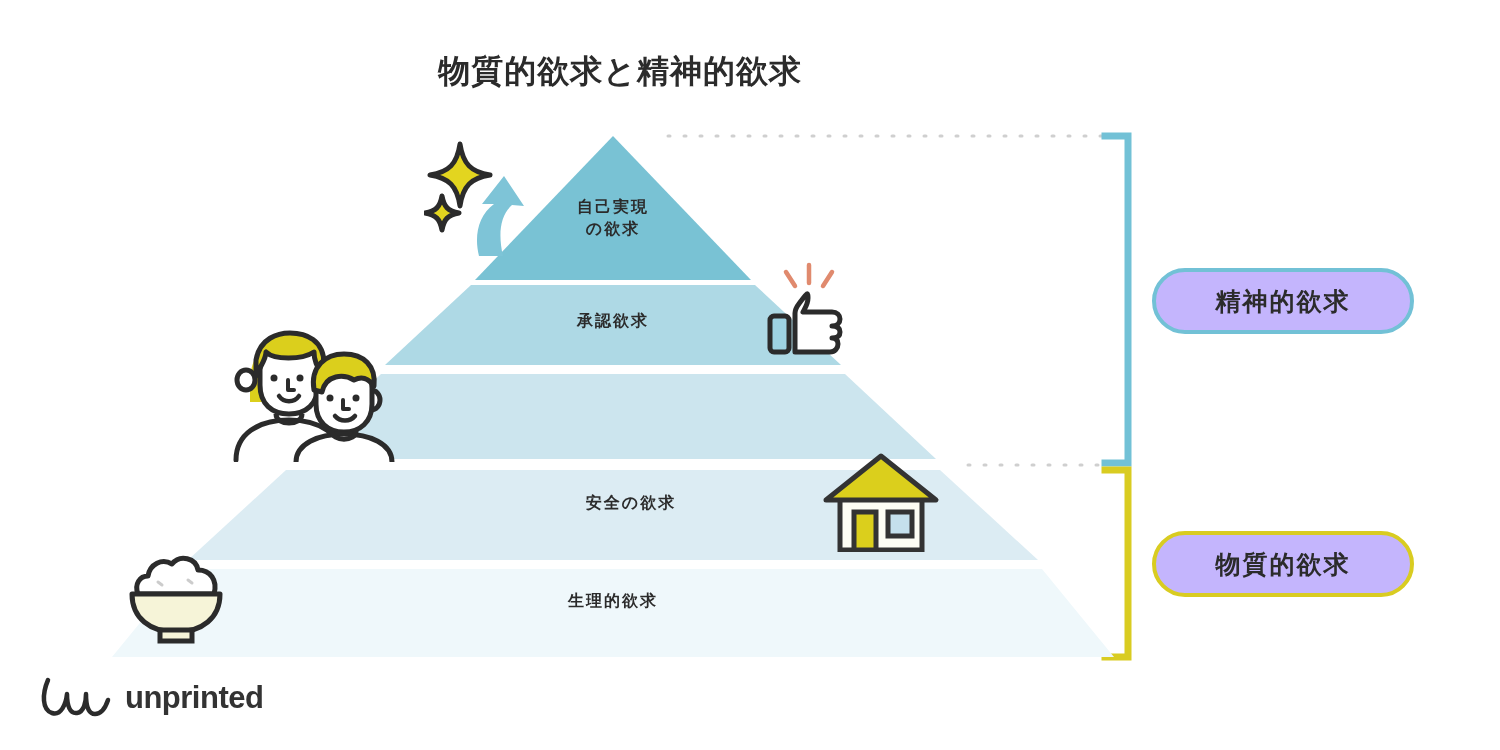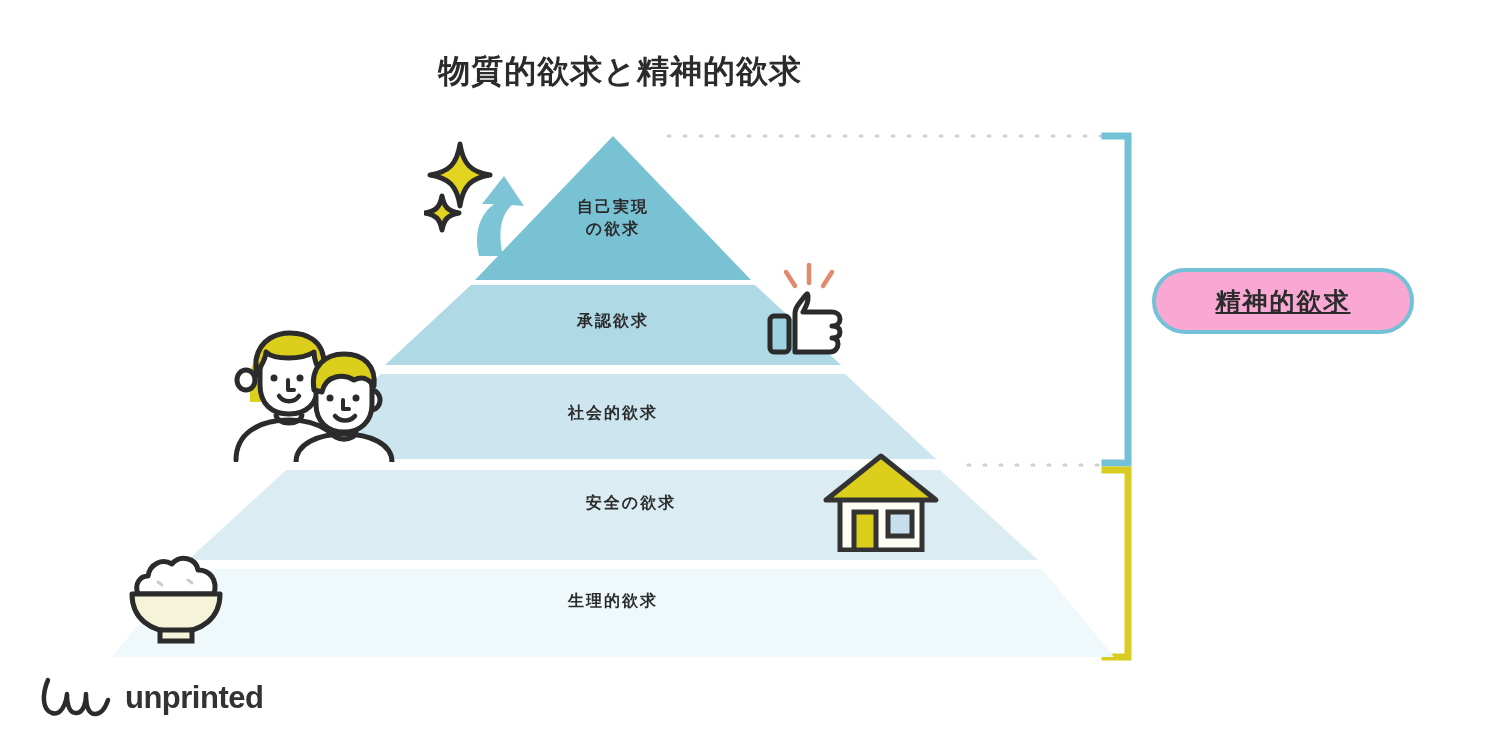--- a/index.html
+++ b/index.html
@@ -39,27 +39,26 @@
 
   
   #brackets { position: absolute; left: 0; top: 0; width: 1500px; height: 750px; }
 
   
   .pill {
     position: absolute;
     display: flex;
     align-items: center;
     justify-content: center;
-    background: #f9a8d4;
+    background: #c4b5fd;
     border-radius: 40px;
     font-size: 25px;
     font-weight: bold;
     color: #2b2b2b;
     letter-spacing: 2px;
-    text-decoration: underline;
   }
   #pill-spiritual {
     left: 1152px; top: 268px;
     width: 262px; height: 66px;
     border: 4px solid #72c1d6;
   }
   #pill-material {
     left: 1152px; top: 531px;
     width: 262px; height: 66px;
     border: 4px solid #d9cc21;
@@ -117,30 +116,32 @@
     <polygon points="286,470 940,470 1038,560 188,560" fill="#dcecf3"></polygon>
 
     <polygon points="184,569 1042,569 1114,657 112,657" fill="#eff8fb"></polygon>
   </svg>
 
   <div class="tier-label" style="left:433px; top:196px; width:360px;">自己実現
 の欲求</div>
 
   <div class="tier-label" style="left:433px; top:310px; width:360px;">承認欲求</div>
 
-  <div class="tier-label" style="left:433px; top:402px; width:360px;">社会的欲求</div>
 
   <div class="tier-label" style="left:451px; top:492px; width:360px;">安全の欲求</div>
 
   <div class="tier-label" style="left:433px; top:590px; width:360px;">生理的欲求</div>
 
   <div class="pill" id="pill-spiritual">
     <span>精神的欲求</span>
   </div>
 
+  <div class="pill" id="pill-material">
+    <span>物質的欲求</span>
+  </div>
 
   <svg class="icon" id="icon-sparkle-arrow" viewBox="0 0 110 118">
 
     <path d="M 55 116 C 50 96 54 76 70 64 L 58 64 L 80 36 L 100 66 L 88 65
              C 76 76 74 94 79 116 Z" fill="#7ec4d7"></path>
 
     <path d="M 36 4 C 39 24 47 32 66 35 C 47 38 39 46 36 66 C 33 46 25 38 6 35 C 25 32 33 24 36 4 Z" fill="#e3d51f" stroke="#2b2b2b" stroke-width="5" stroke-linejoin="round"></path>
 
     <path d="M 18 56 C 20 67 24 71 35 73 C 24 75 20 79 18 90 C 16 79 12 75 1 73 C 12 71 16 67 18 56 Z" fill="#e3d51f" stroke="#2b2b2b" stroke-width="5" stroke-linejoin="round"></path>
   </svg>

